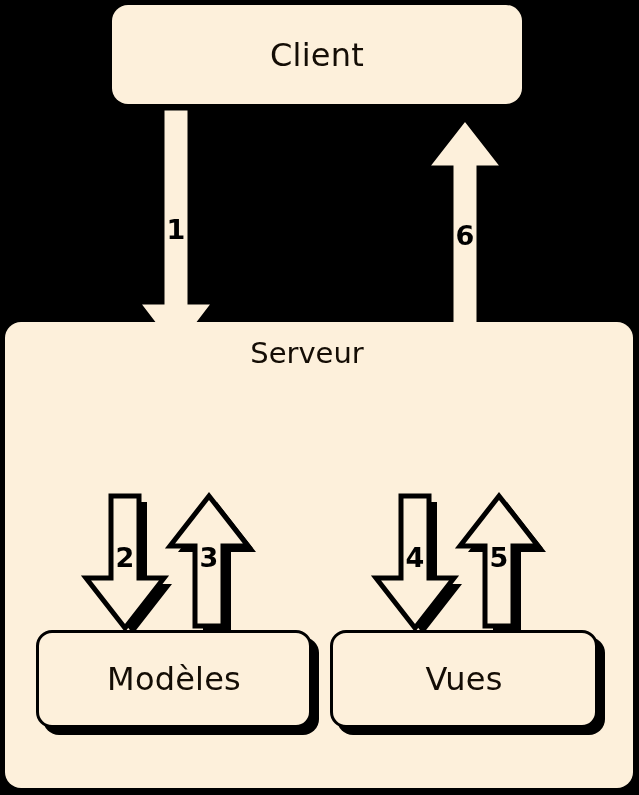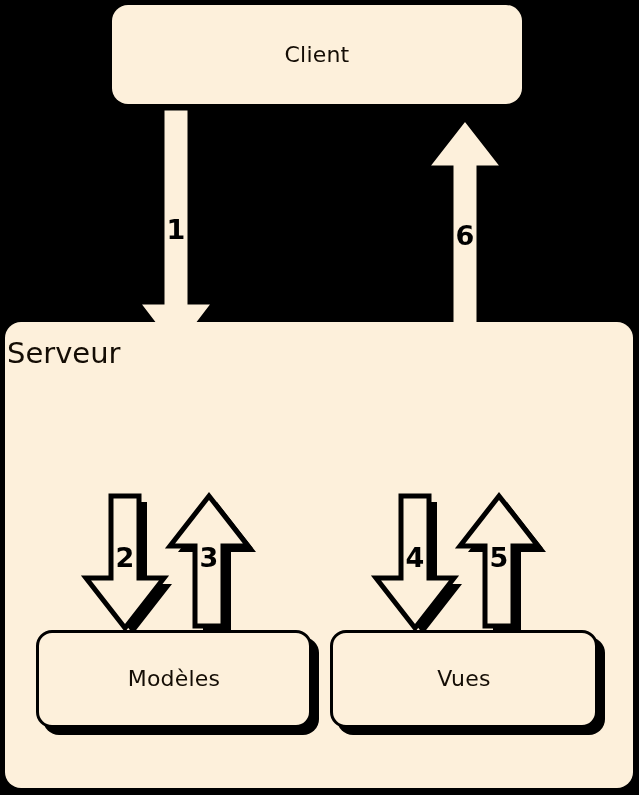--- a/index.html
+++ b/index.html
@@ -19,21 +19,21 @@
     position: absolute;
     background: #FDF0DB;
     border-radius: 14px;
     display: flex;
     align-items: center;
     justify-content: center;
     color: #1a1208;
     box-sizing: border-box;
   }
   .box-label {
-    font-size: 22px;
+    font-size: 32px;
     font-weight: 400;
     letter-spacing: 0.2px;
     color: #140d05;
     line-height: 1;
   }
   
   #client-box {
     left: 112px;
     top: 5px;
     width: 410px;
@@ -45,24 +45,24 @@
     left: 5px;
     top: 322px;
     width: 628px;
     height: 466px;
     background: #FDF0DB;
     border-radius: 16px;
     position: absolute;
   }
   #server-label {
     position: absolute;
-    left: 7px;
+    left: 0;
     top: 336px;
     width: 614px;
-    text-align: left;
+    text-align: center;
     font-size: 29px;
     color: #140d05;
     z-index: 5;
   }
   
   .outlined {
     border: 3px solid #000000;
     background: #FDF0DB;
     border-radius: 16px;
     box-shadow: 7px 7px 0 0 #000000;

